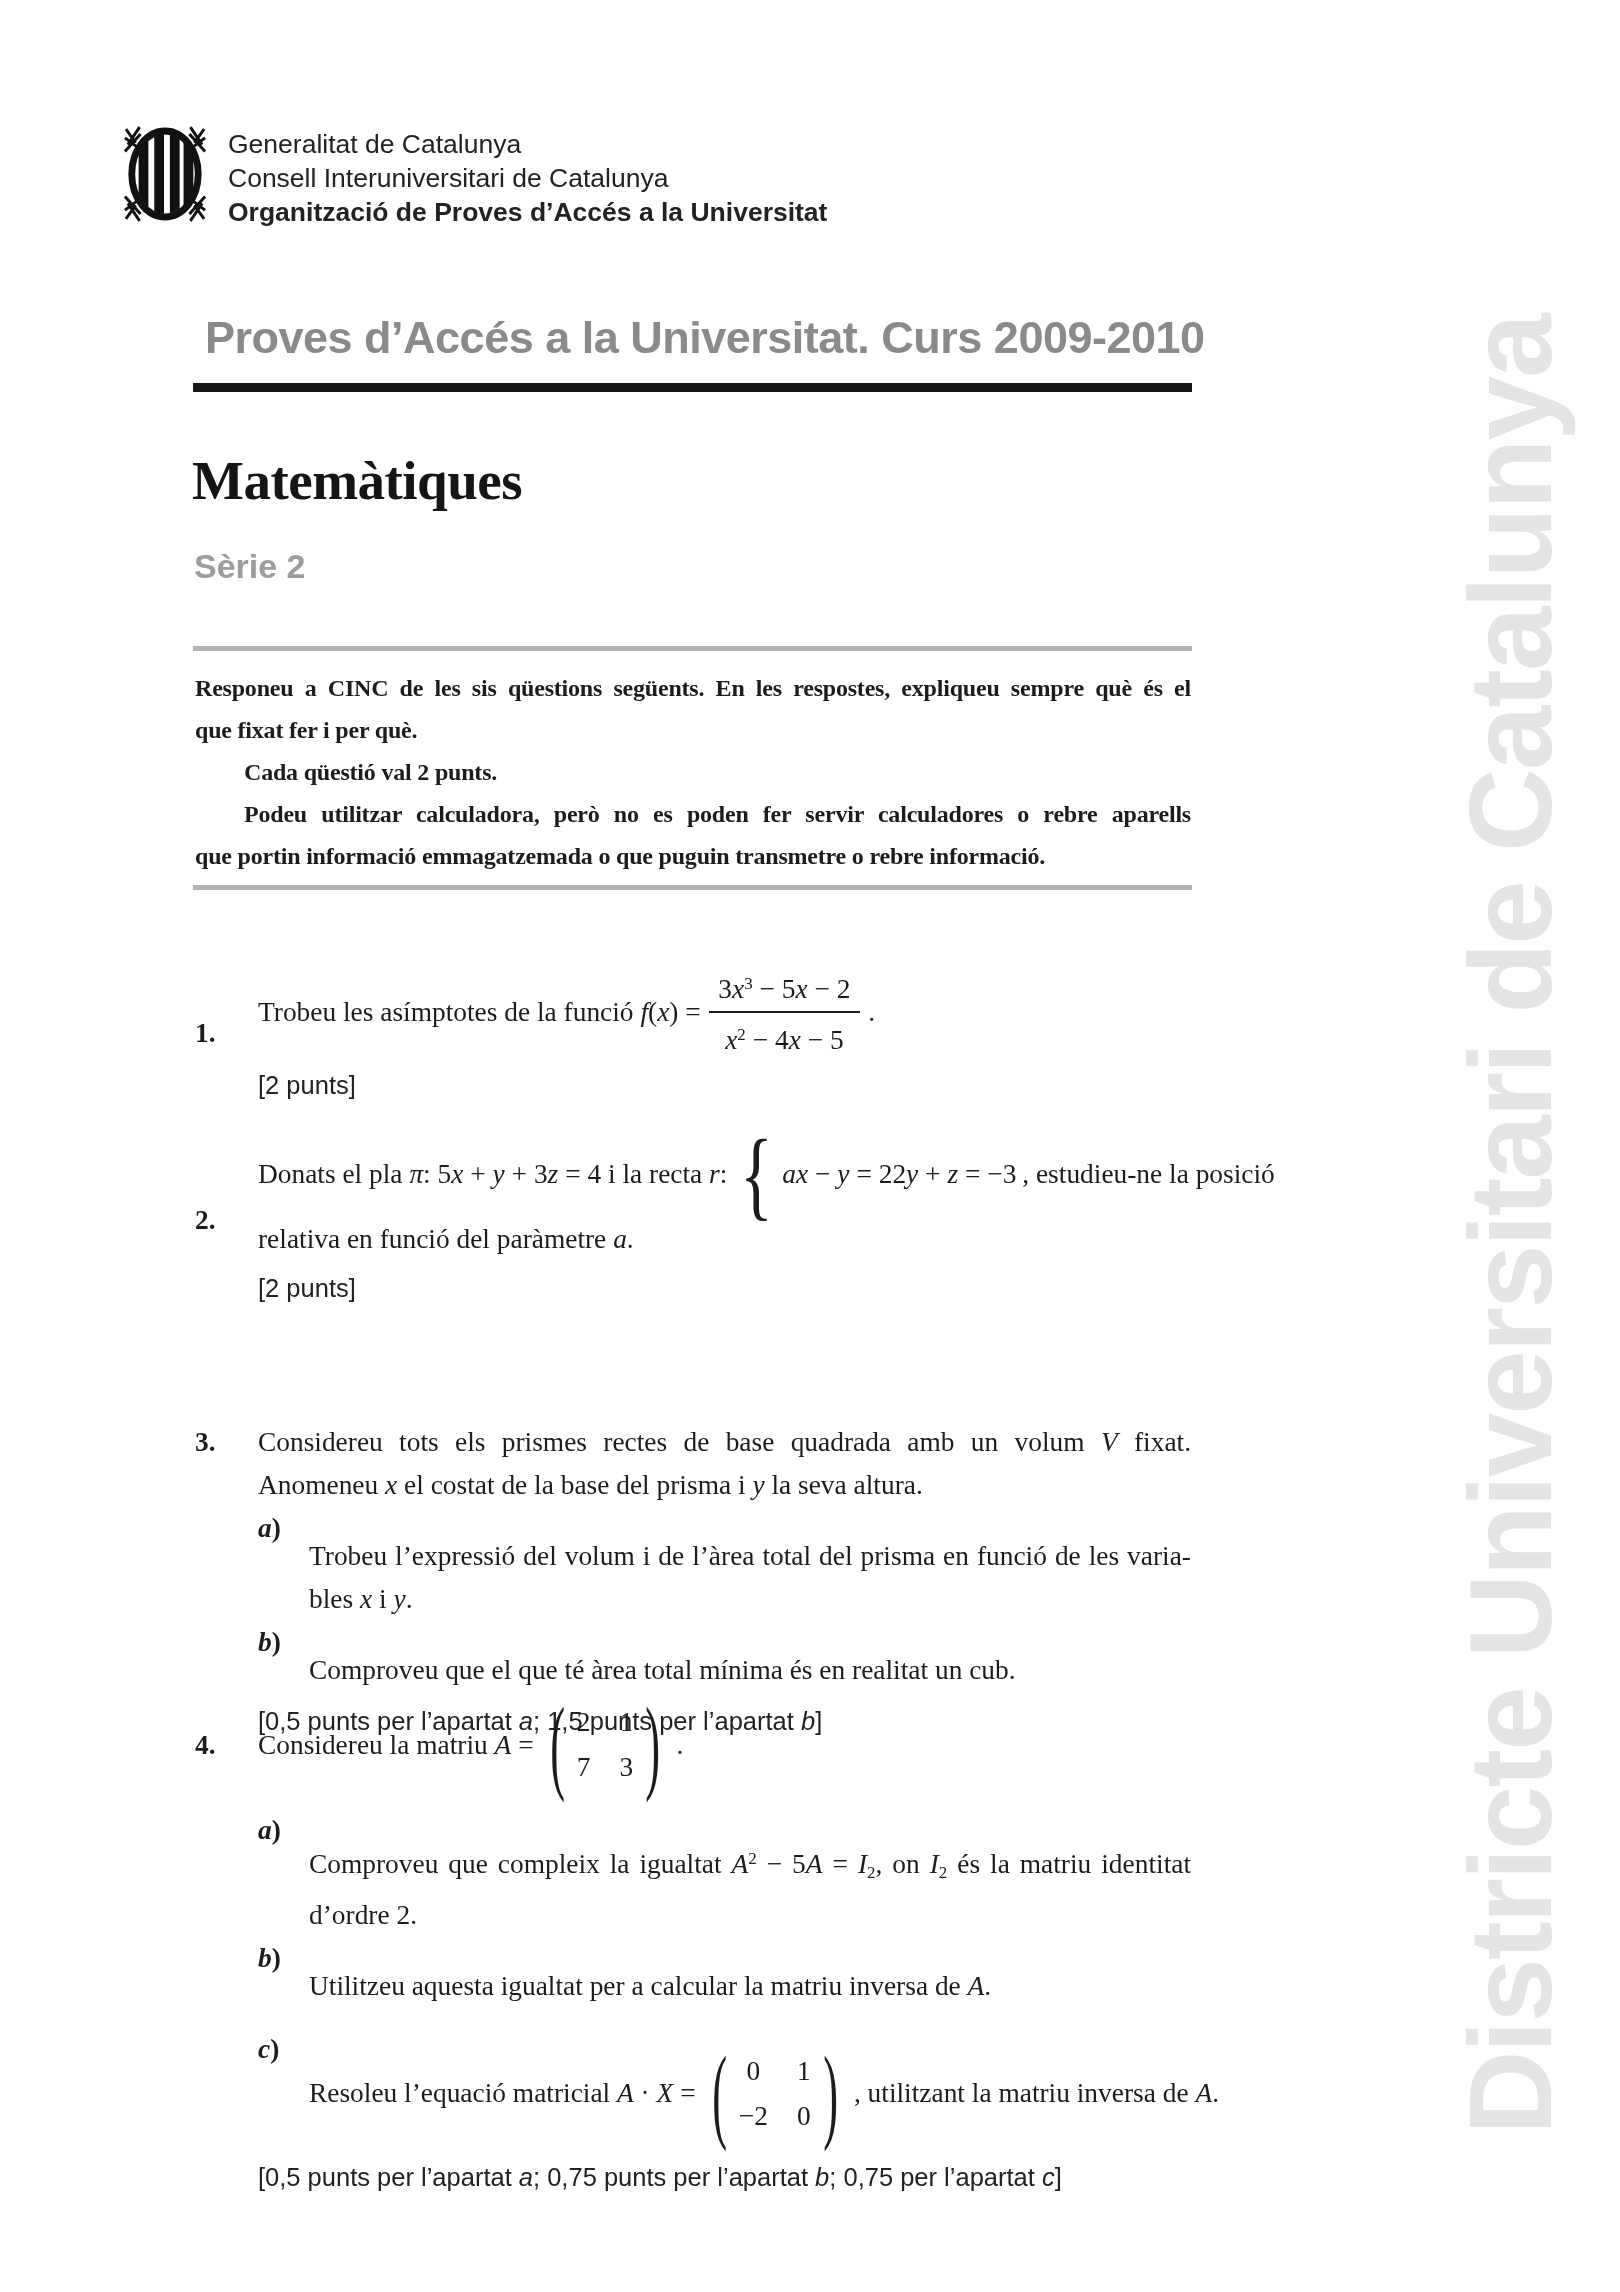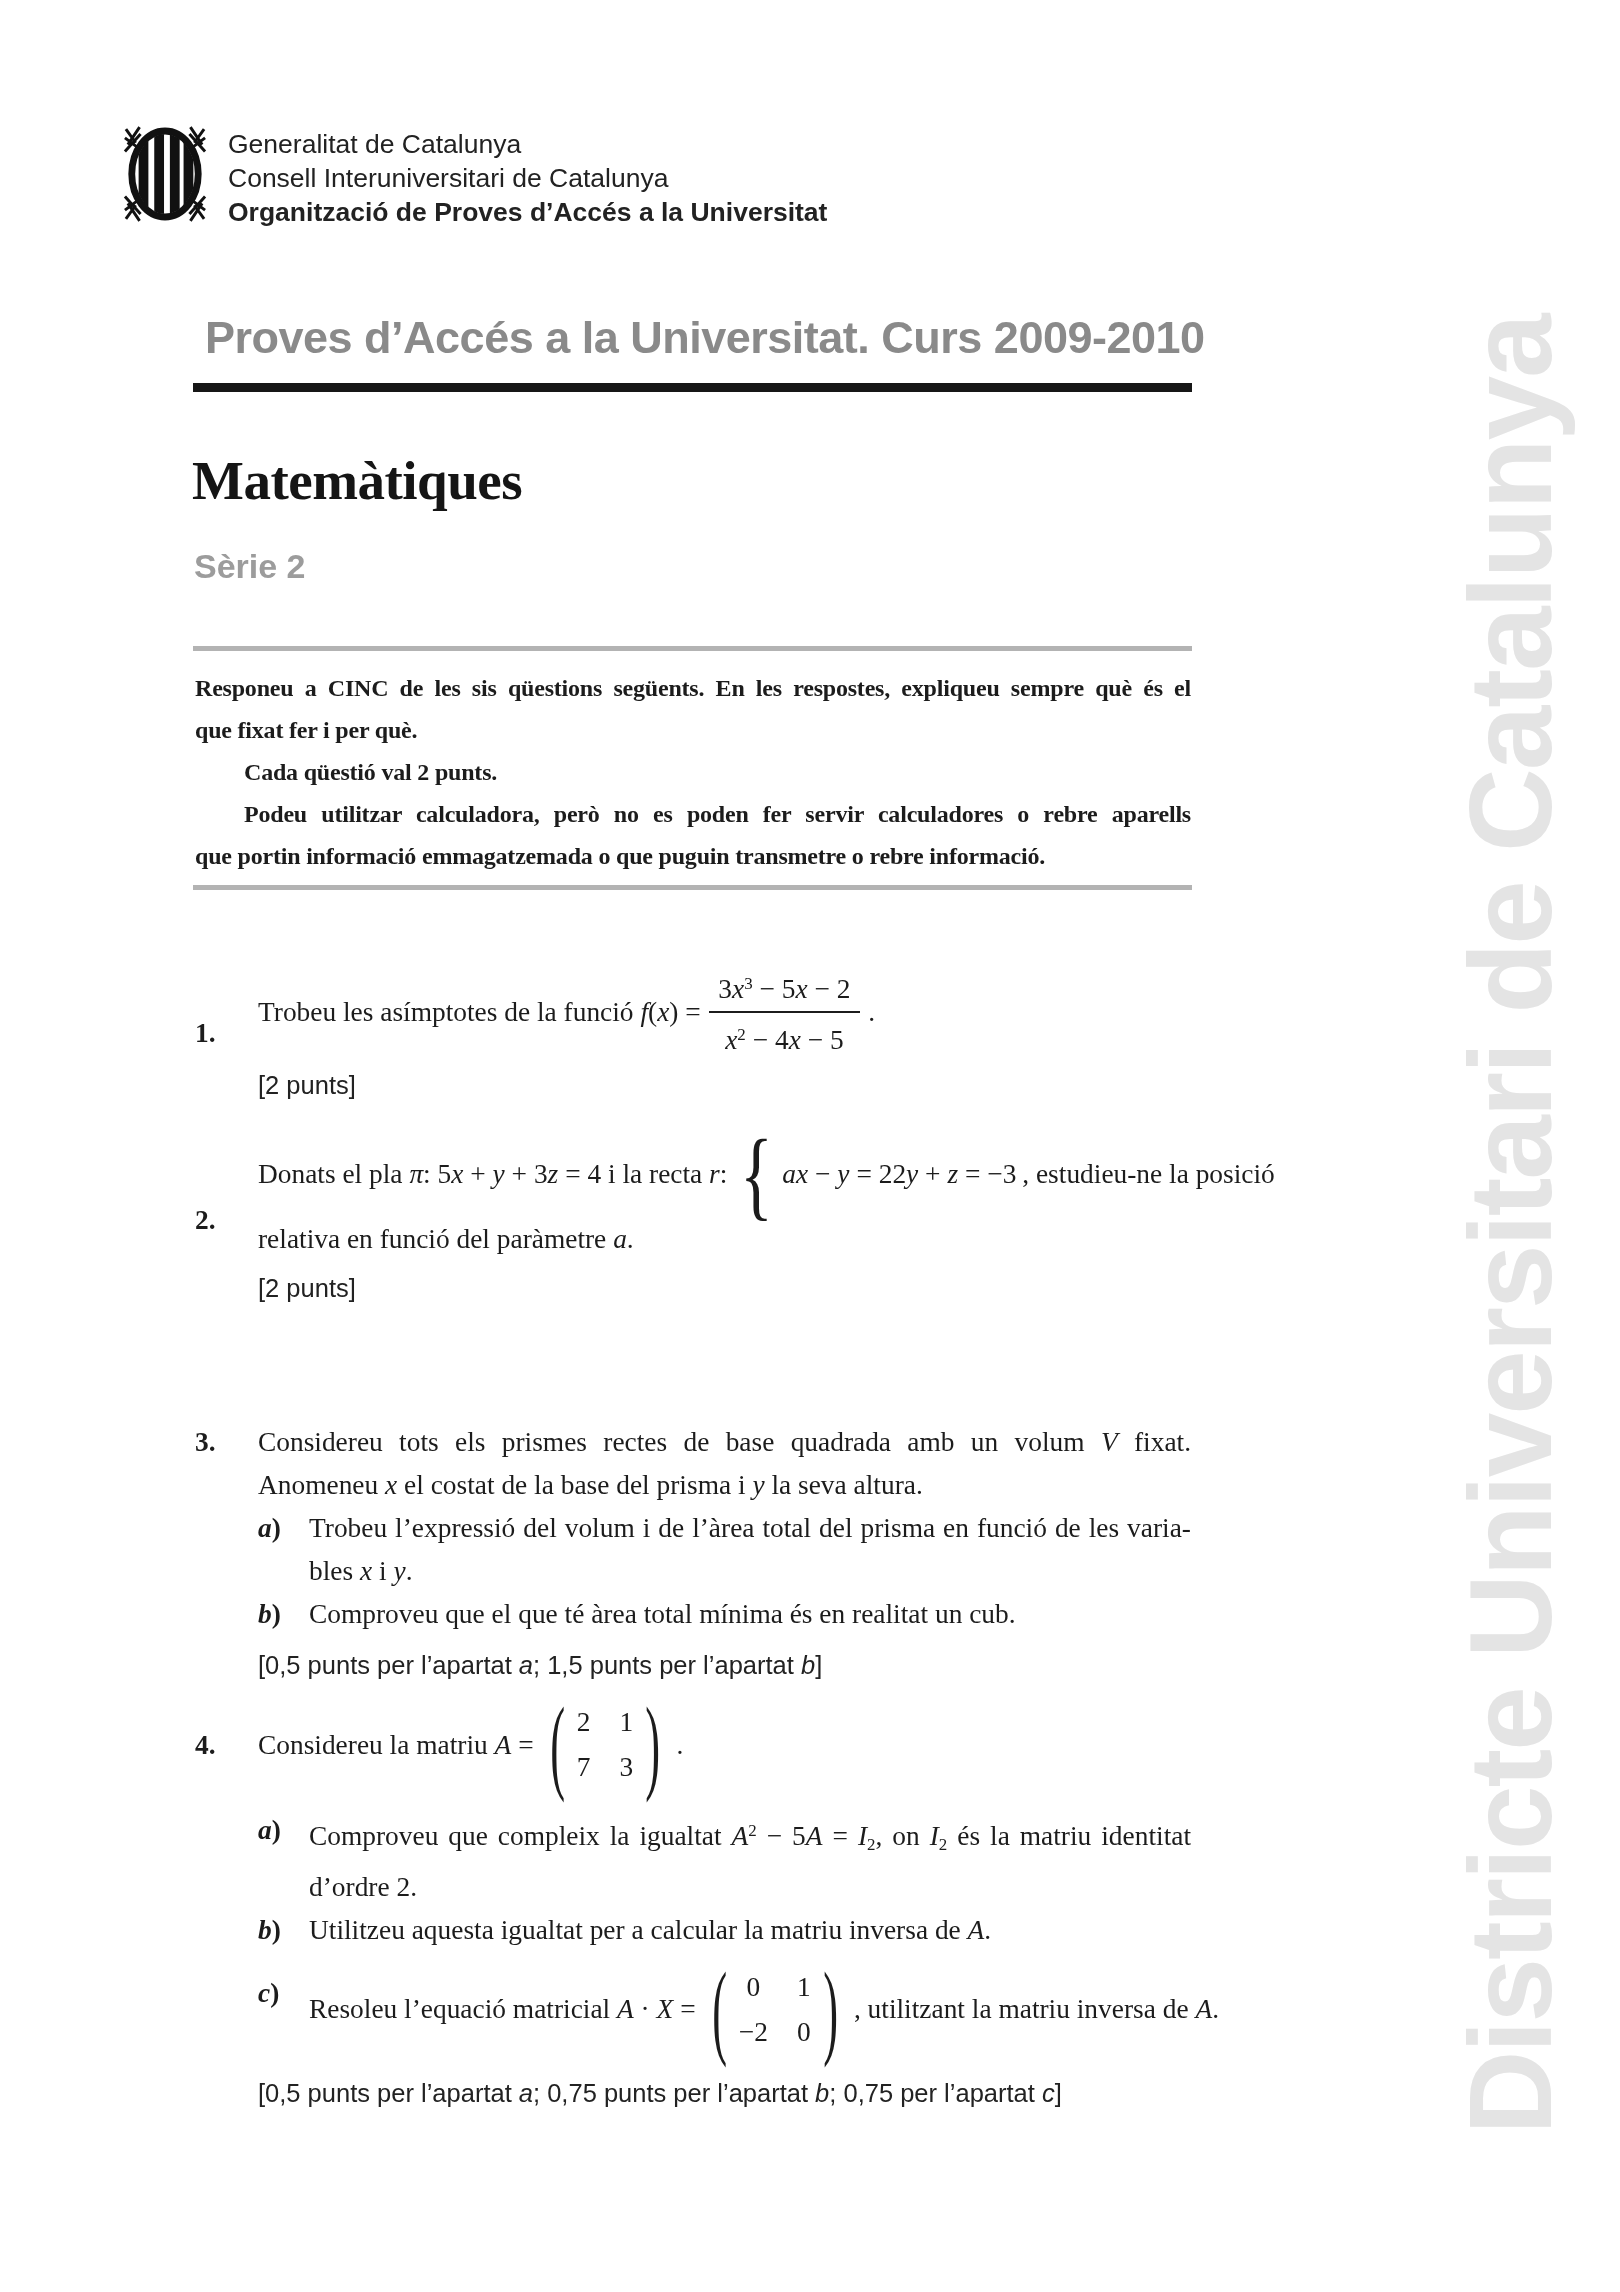--- a/index.html
+++ b/index.html
@@ -70,21 +70,21 @@
   .q4{top:1707px;}
   .qrow{display:flex;align-items:flex-start;}
   .qrow.vcenter{align-items:center;}
   .qnum{width:63px;flex:0 0 63px;font-weight:700;}
   .qbody{flex:1;min-width:0;}
   .mathline{display:flex;align-items:center;white-space:nowrap;}
   .qline{white-space:nowrap;}
   .qjust{width:933px;text-align:justify;text-align-last:justify;}
   .subrow{display:flex;align-items:flex-start;}
   .submark{width:51px;flex:0 0 51px;font-weight:700;}
-  .subbody{flex:1;min-width:0;}
+  .subbody{flex:1;min-width:0;margin-top:28px;}
   .subjust{width:882px;text-align:justify;text-align-last:justify;white-space:nowrap;}
   .points{
     font-family:"Liberation Sans","DejaVu Sans",sans-serif;
     font-size:25.5px;color:#222;margin-top:7.8px;line-height:35px;
   }
   .p-i{font-style:italic;}
   .p-b{font-weight:700;}
   .p-bi{font-weight:700;font-style:italic;}
   .p-sup{font-size:0.62em;vertical-align:0.55em;}
   .p-sub{font-size:0.62em;vertical-align:-0.3em;}

